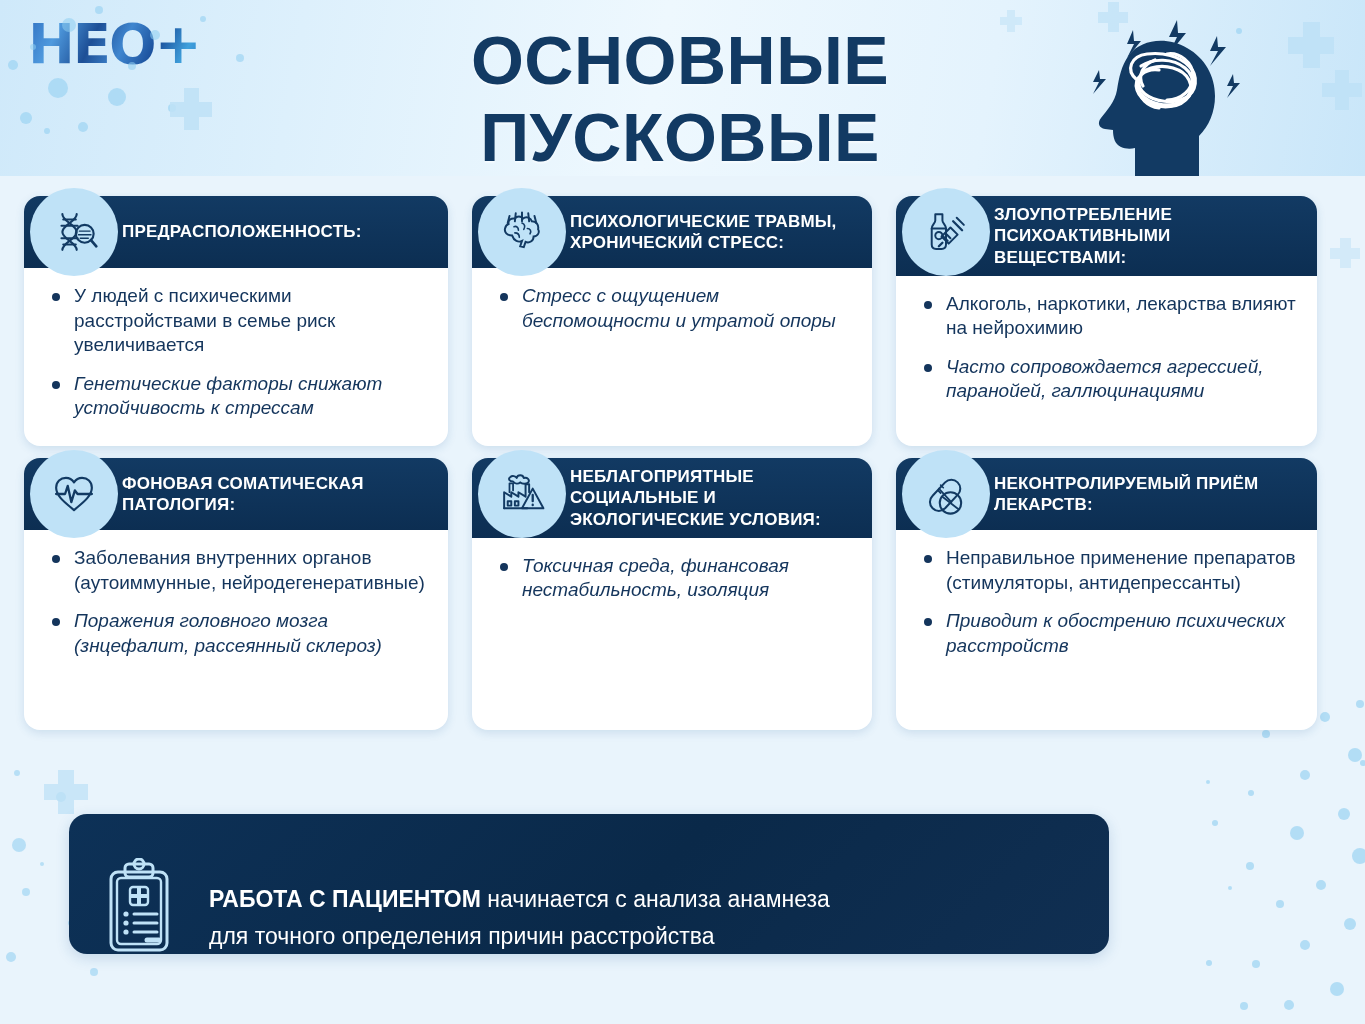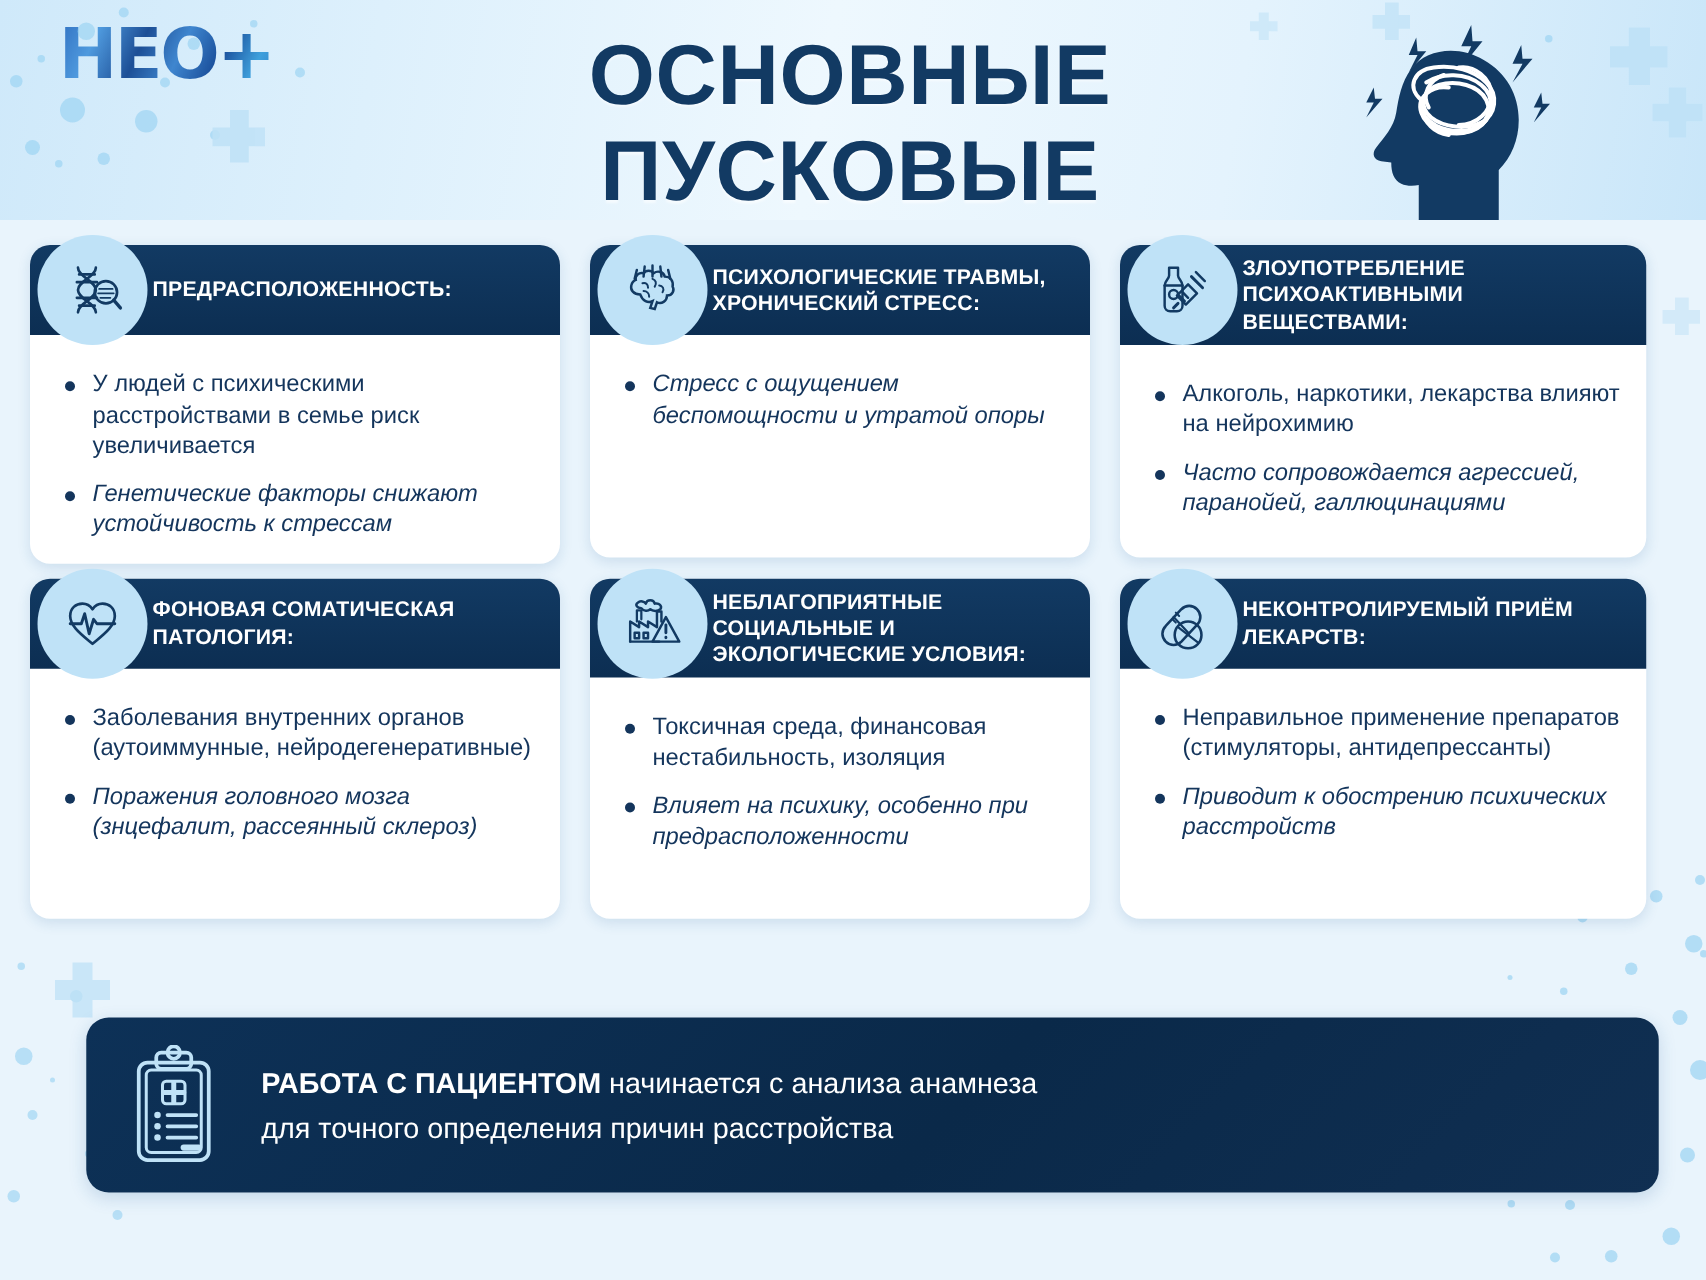--- a/index.html
+++ b/index.html
@@ -35,21 +35,20 @@
   #header .hdr-cross::before, #header .hdr-cross::after { content:""; position:absolute; background:#bfe2f7; }
 
   #logo {
     position:absolute; left:28px; top:16px;
     font-size:56px; font-weight:bold; letter-spacing:-2px;
     background:linear-gradient(115deg,#2f6fc0 0%,#4f9ade 18%,#1d4f96 38%,#3f86cf 55%,#1a4f9b 72%,#3fa0dc 88%,#2f7fc8 100%);
     -webkit-background-clip:text; background-clip:text;
     color:transparent; -webkit-text-fill-color:transparent;
     line-height:1;
     font-family:"DejaVu Sans", sans-serif;
-    margin-left:19px;
   }
 
   #page-title {
     position:absolute; left:300px; top:22px; width:760px;
     text-align:center;
     color:#123a63;
     font-size:68px; font-weight:bold; line-height:1.13;
     letter-spacing:0.5px;
     text-shadow:0 2px 2px rgba(255,255,255,.6);
   }
@@ -92,46 +91,46 @@
     letter-spacing:.2px;
   }
   .card-icon {
     position:absolute; left:6px; top:-8px;
     width:88px; height:88px; border-radius:50%;
     background:#bfe2f7;
     display:flex; align-items:center; justify-content:center;
     z-index:4;
   }
   .card-icon svg { display:block; }
-  .card-body { padding:28px 18px 18px 24px; flex:1; }
+  .card-body { padding:16px 18px 18px 24px; flex:1; }
   .card-body ul { list-style:none; }
   .card-body li {
     position:relative;
     padding-left:26px;
     margin-bottom:14px;
     color:#14355c;
     font-size:19px; line-height:1.29; font-weight:500;
   }
   .card-body li:last-child { margin-bottom:0;font-style:italic; }
   .card-body li::before {
     content:""; position:absolute; left:4px; top:9px;
     width:8px; height:8px; border-radius:50%; background:#14355c;
   }
 
   
   .row2 .card { min-height:272px; }
 
   
   #footer {
     position:absolute; left:69px; top:814px;
-    width:1258px; height:140px;
+    width:1040px; height:140px;
     background:linear-gradient(135deg,#0d3157 0%,#0a2949 55%,#102f52 100%);
     border-radius:18px;
     box-shadow:0 4px 14px rgba(30,90,150,.18);
-    display:flex; align-items:center;
+    display:flex; align-items:flex-end;
     z-index:3;
   }
   #footer-icon { width:140px; display:flex; justify-content:center; align-items:center; }
   #footer-text {
     color:#ffffff; font-size:23px; line-height:1.58; font-weight:400;
     padding-right:30px;
   }
   #footer-text .ln { display:block; }
   #footer-text b { font-weight:bold; }
 </style>
@@ -357,21 +356,20 @@
             <path d="M14 26 V16 h4 v8" stroke-width="2"></path>
             <path d="M40 22 L52 44 H28 Z"></path>
             <path d="M40 29 v7 M40 40 v.5" stroke-width="2.6"></path>
           </svg>
         </div>
         <div class="card-head-title">НЕБЛАГОПРИЯТНЫЕ СОЦИАЛЬНЫЕ И ЭКОЛОГИЧЕСКИЕ УСЛОВИЯ:</div>
       </div>
       <div class="card-body">
         <ul>
           <li>Токсичная среда, финансовая нестабильность, изоляция</li>
-          <li>Влияет на психику, особенно при предрасположенности</li>
         </ul>
       </div>
     </div>
   </div>
 
   <div class="card-slot row2">
     <div class="card">
       <div class="card-head">
         <div class="card-icon">
           <svg viewBox="0 0 56 56" width="50" height="50" fill="none" stroke="#123a63" stroke-width="2.3" stroke-linecap="round" stroke-linejoin="round">

